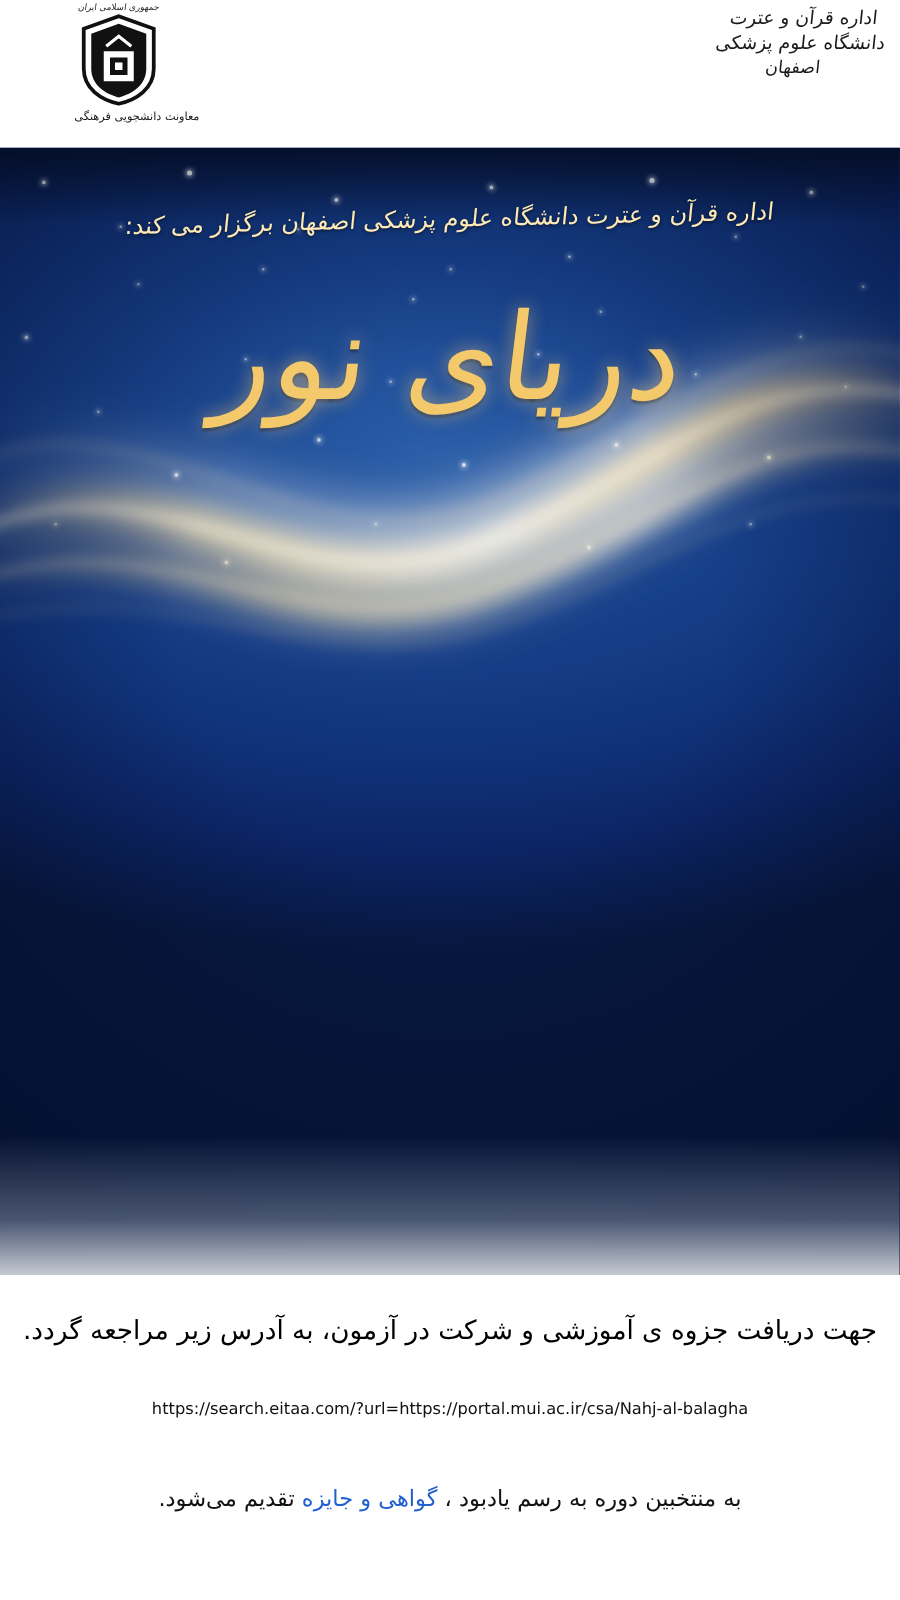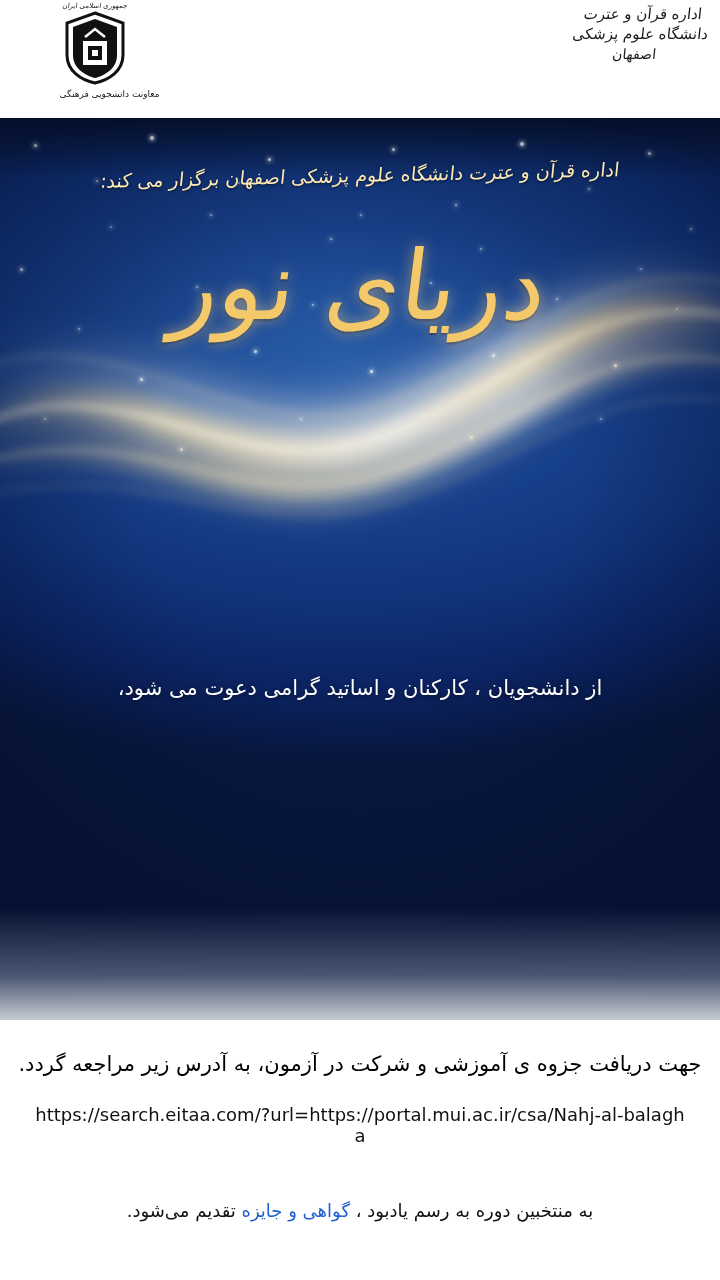--- a/index.html
+++ b/index.html
@@ -220,23 +220,23 @@
     text-align: center;
   }
   .footer-line1 {
     margin-top: 32px;
     font-family: "DejaVu Sans", sans-serif;
     font-size: 21px;
     color: #000000;
     padding: 0 6px;
   }
   .footer-url {
-    margin-top: 28px;
-    font-family: "DejaVu Sans", sans-serif;
-    font-size: 18px;
+    margin-top: 44px;
+    font-family: "DejaVu Sans", sans-serif;
+    font-size: 13px;
     color: #111111;
     direction: ltr;
     unicode-bidi: embed;
     word-break: break-all;
     padding: 0 34px;
   }
   .footer-line3 {
     margin-top: 54px;
     font-family: "DejaVu Sans", sans-serif;
     font-size: 18px;
@@ -363,21 +363,20 @@
     <div class="organizer">
       <span>اداره قرآن و عترت دانشگاه علوم پزشکی اصفهان برگزار می کند:</span>
     </div>
 
     <div class="title-calli">
       <span class="glyph">دریای نور</span>
     </div>
 
 
     <div class="body-text">
-      <div>از دانشجویان ، کارکنان و اساتید گرامی دعوت می شود،</div>
     </div>
 
     <div class="hero-vignette"></div>
     <div class="hero-fade-bottom"></div>
   </div>
 
   <div class="footer">
     <div class="footer-line1">جهت دریافت جزوه ی آموزشی و شرکت در آزمون،  به آدرس زیر مراجعه گردد.</div>
     <div class="footer-url">https://search.eitaa.com/?url=https://portal.mui.ac.ir/csa/Nahj-al-balagha</div>
     <div class="footer-line3">

